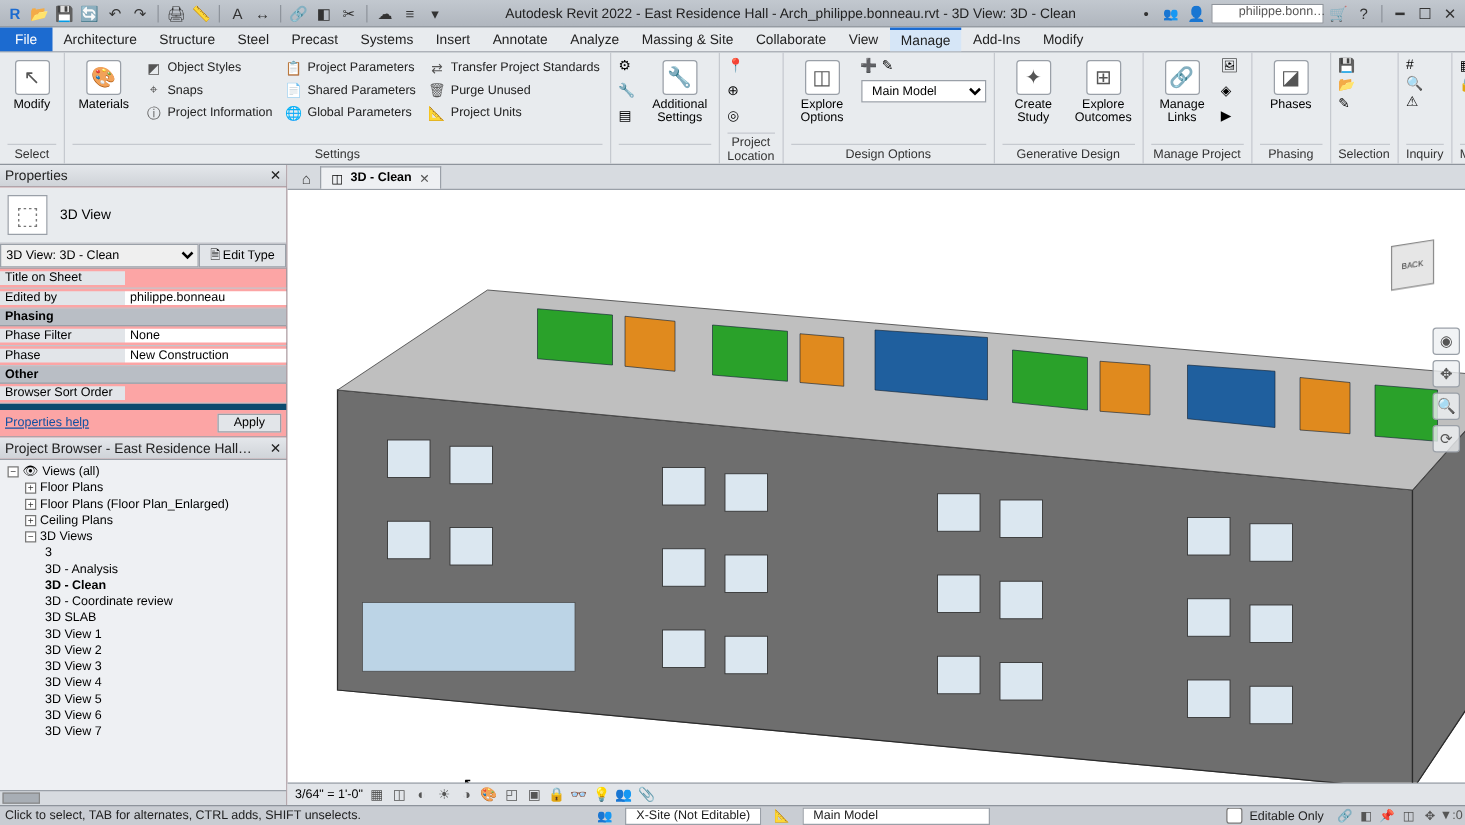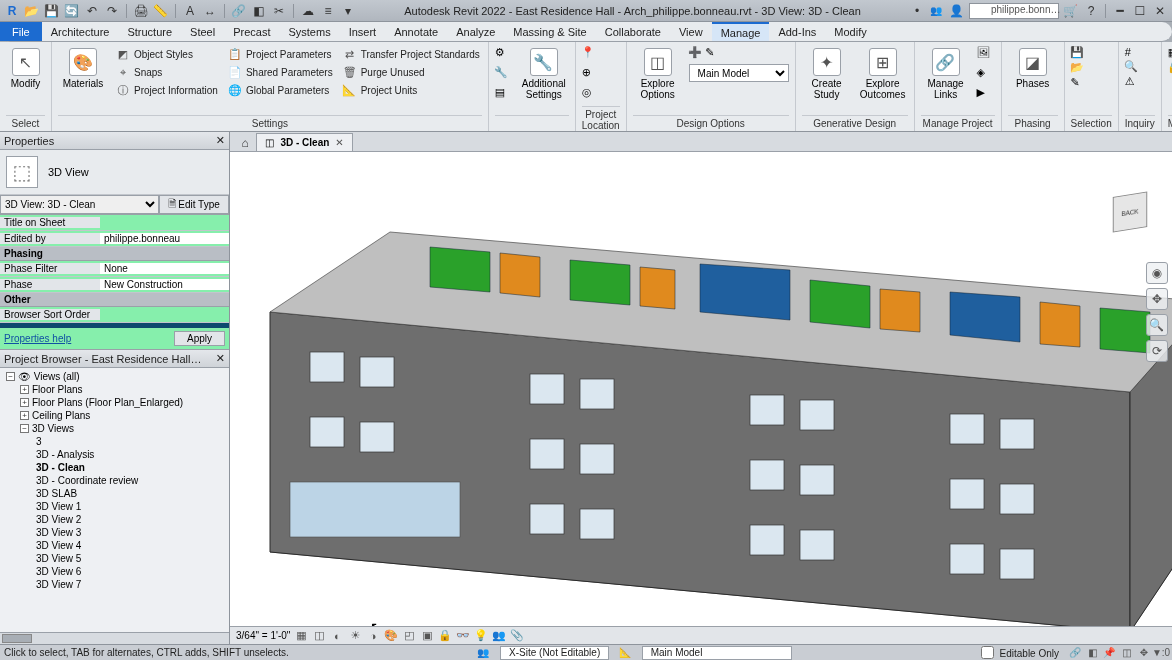--- a/index.html
+++ b/index.html
@@ -7,42 +7,42 @@
 
 
 .titlebar { height: 22px; background: linear-gradient(#c2c8cf,#b0b6be); display: flex; align-items: center; padding: 0 4px; border-bottom: 1px solid #8e949c; }
 .titlebar .left, .titlebar .right { display: flex; align-items: center; gap: 4px; }
 .titlebar .center { flex: 1; text-align: center; font-size: 11px; color: #222; }
 .tb-ico { width: 16px; height: 16px; display: flex; align-items: center; justify-content: center; font-size: 12px; color: #333; cursor: pointer; }
 .tb-sep { width: 1px; height: 14px; background: #8e949c; margin: 0 2px; }
 .search-box { width: 90px; height: 16px; background: #fff; border: 1px solid #8e949c; font-size: 10px; padding: 0 21px; color:#555; }
 
 
-.menubar { height: 20px; background: #e8ebee; display: flex; align-items: stretch; border-bottom: 1px solid #9aa0a8; border-radius: 10px; }
+.menubar { height: 20px; background: #e8ebee; display: flex; align-items: stretch; border-bottom: 1px solid #9aa0a8; }
 .menubar .file { background: #1c6bd0; color: #fff; padding: 0 12px; display:flex; align-items:center; font-size:11px; cursor:pointer; }
 .menubar .tab { padding: 0 9px; display:flex; align-items:center; font-size:11px; color:#222; cursor:pointer; }
 .menubar .tab.active { background: #d6e6f7; border-top: 2px solid #1c6bd0; padding-top:0; }
 
 
 .ribbon { height: 90px; background: #e8ebee; display:flex; border-bottom:1px solid #8e949c; }
 .rgroup { display:flex; flex-direction:column; border-right:1px solid #c5c9cf; padding: 2px 6px 0 6px; }
 .rgroup .body { flex:1; display:flex; align-items:flex-start; gap:6px; }
 .rgroup .label { text-align:center; font-size:10px; color:#333; padding: 2px 0; border-top:1px solid #c5c9cf; margin-top:2px; cursor:pointer;}
 .big-btn { display:flex; flex-direction:column; align-items:center; width:50px; cursor:pointer; padding-top:4px; gap:2px;}
 .big-btn .ico { width:28px; height:28px; border:1px solid #9aa0a8; border-radius:3px; display:flex; align-items:center; justify-content:center; font-size:16px; background:#fff; color:#555;}
 .big-btn .txt { font-size:10px; text-align:center; line-height:11px; }
 .small-col { display:flex; flex-direction:column; gap:2px; padding-top:2px;}
 .small-btn { display:flex; align-items:center; gap:4px; font-size:10px; color:#222; cursor:pointer; white-space:nowrap; padding:1px 2px;}
 .small-btn .sico { width:14px; height:14px; display:flex; align-items:center; justify-content:center; font-size:11px; color:#555;}
 .rib-select { height:18px; font-size:10px; border:1px solid #9aa0a8; background:#fff; padding:0 4px; margin-top:3px;}
 
 
 .workspace { position:absolute; top:132px; left:0; right:0; bottom:16px; display:flex; }
 
-.leftpane { width:230px; display:flex; flex-direction:column; background:#86efac; border-right:1px solid #8e949c;justify-content:flex-end; }
+.leftpane { width:230px; display:flex; flex-direction:column; background:#fca5a5; border-right:1px solid #8e949c;justify-content:flex-end; }
 .panel-header { height:18px; background:linear-gradient(#e4e7eb,#cfd3d8); border-bottom:1px solid #9aa0a8; display:flex; align-items:center; justify-content:space-between; padding:0 4px; font-size:11px; color:#222;}
 .props { flex: 0 0 auto; }
 .props .row { display:flex; height:16px; align-items:center; font-size:10px; border-bottom:1px solid #c2c6cc; }
 .props .row .lab { width:100px; padding-left:4px; background:#e2e5e9;}
 .props .row .val { flex:1; padding-left:4px; background:#fff; overflow:hidden; text-overflow:ellipsis; white-space:nowrap;}
 .props .cat { background:#b9bec5; font-weight:bold; padding:1px 4px; font-size:10px; border-bottom:1px solid #9aa0a8;}
 .props-icon { display:flex; align-items:center; gap:10px; padding:6px; background:#e8ebee; border-bottom:1px solid #c2c6cc;}
 .props-icon .cube { width:32px; height:32px; border:1px solid #9aa0a8; display:flex; align-items:center; justify-content:center; font-size:20px; color:#777; background:#fff; }
 .type-row { display:flex; height:20px; border-bottom:1px solid #9aa0a8;}
 .type-row select { flex:1; font-size:10px; border:1px solid #9aa0a8; }

